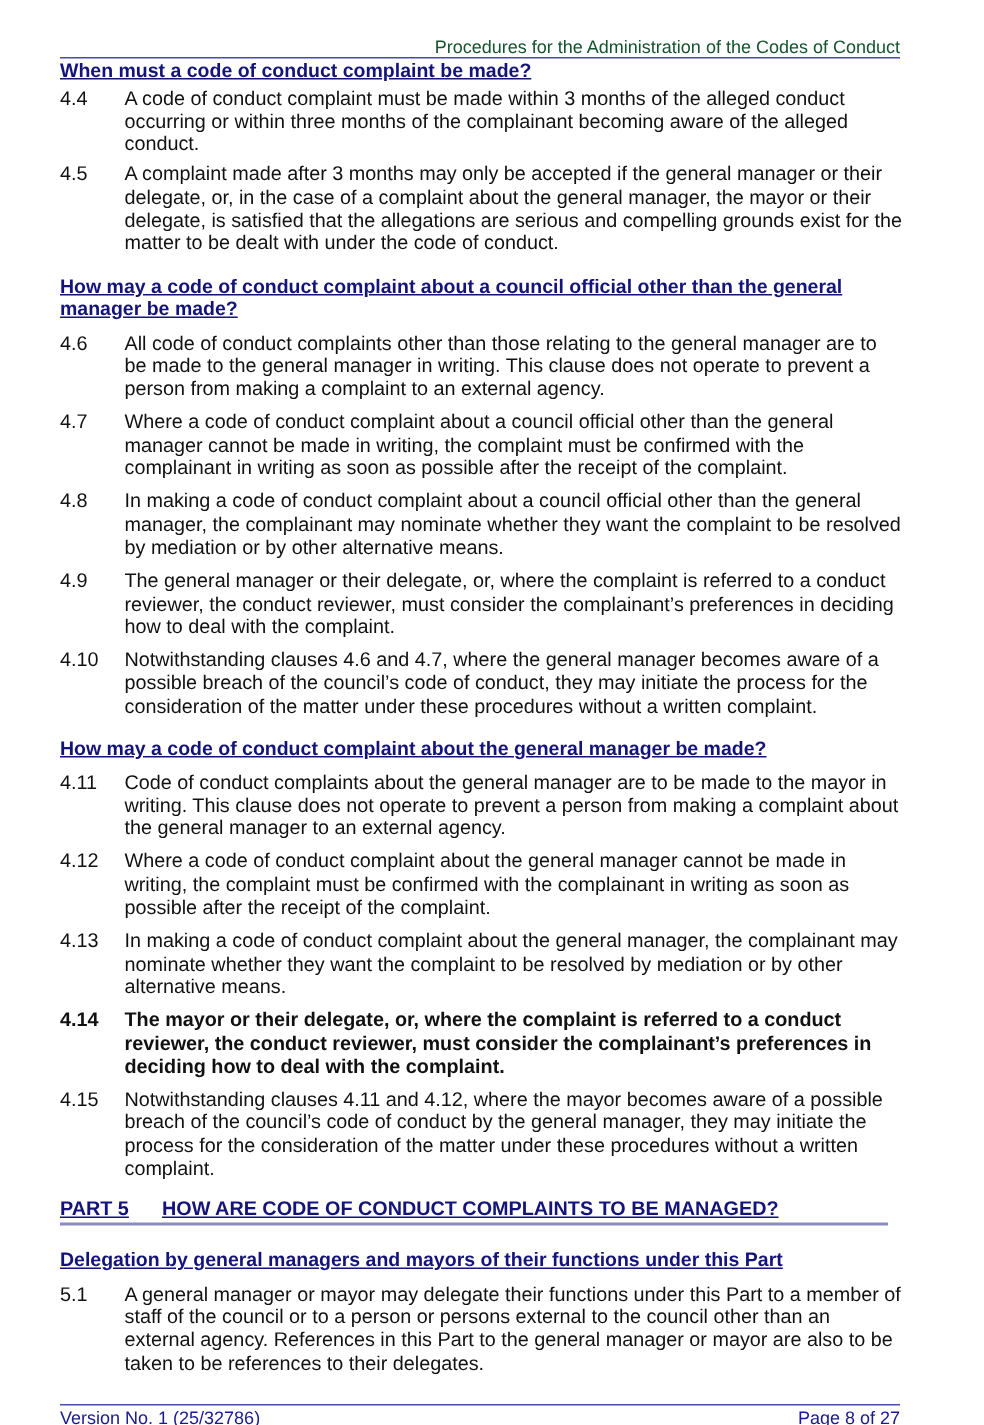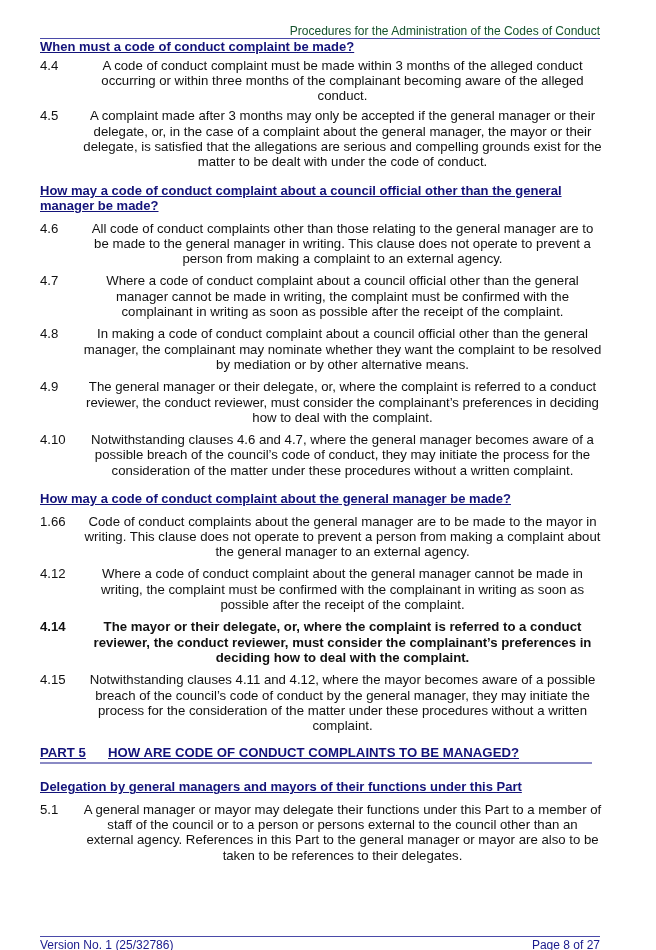--- a/index.html
+++ b/index.html
@@ -45,21 +45,20 @@
       display: flex;
       font-size: 13.2px;
       line-height: 15.3px;
     }
     .clause-num {
       width: 43px;
       flex: 0 0 43px;
     }
     .clause-text {
       flex: 1;
-      text-align: center;
     }
     .part-heading {
       font-weight: bold;
       color: #13137a;
       font-size: 13.2px;
       line-height: 16px;
       border-bottom: 2px solid #8a8ac4;
       width: 552px;
       padding-bottom: 1px;
       display: flex;
@@ -118,26 +117,30 @@
     <span class="clause-num">4.9</span>
     <span class="clause-text">The general manager or their delegate, or, where the complaint is referred to a conduct reviewer, the conduct reviewer, must consider the complainant’s preferences in deciding how to deal with the complaint.</span>
   </div>
   <div class="clause" style="margin-top:7px;">
     <span class="clause-num">4.10</span>
     <span class="clause-text">Notwithstanding clauses 4.6 and 4.7, where the general manager becomes aware of a possible breach of the council’s code of conduct, they may initiate the process for the consideration of the matter under these procedures without a written complaint.</span>
   </div>
 
   <h3 class="section-heading" style="margin-top:13px;">How may a code of conduct complaint about the general manager be made?</h3>
   <div class="clause" style="margin-top:7px;">
-    <span class="clause-num">1.66</span>
+    <span class="clause-num">4.11</span>
     <span class="clause-text">Code of conduct complaints about the general manager are to be made to the mayor in writing. This clause does not operate to prevent a person from making a complaint about the general manager to an external agency.</span>
   </div>
   <div class="clause" style="margin-top:7px;">
     <span class="clause-num">4.12</span>
     <span class="clause-text">Where a code of conduct complaint about the general manager cannot be made in writing, the complaint must be confirmed with the complainant in writing as soon as possible after the receipt of the complaint.</span>
+  </div>
+  <div class="clause" style="margin-top:7px;">
+    <span class="clause-num">4.13</span>
+    <span class="clause-text">In making a code of conduct complaint about the general manager, the complainant may nominate whether they want the complaint to be resolved by mediation or by other alternative means.</span>
   </div>
   <div class="clause" style="margin-top:7px;font-weight:bold;">
     <span class="clause-num">4.14</span>
     <span class="clause-text">The mayor or their delegate, or, where the complaint is referred to a conduct reviewer, the conduct reviewer, must consider the complainant’s preferences in deciding how to deal with the complaint.</span>
   </div>
   <div class="clause" style="margin-top:7px;">
     <span class="clause-num">4.15</span>
     <span class="clause-text">Notwithstanding clauses 4.11 and 4.12, where the mayor becomes aware of a possible breach of the council’s code of conduct by the general manager, they may initiate the process for the consideration of the matter under these procedures without a written complaint.</span>
   </div>
 

